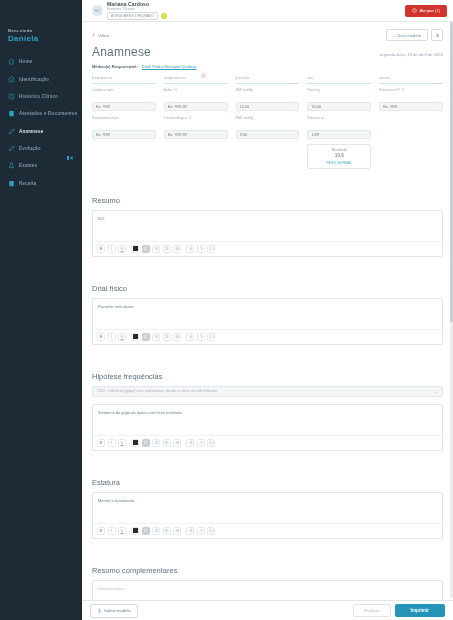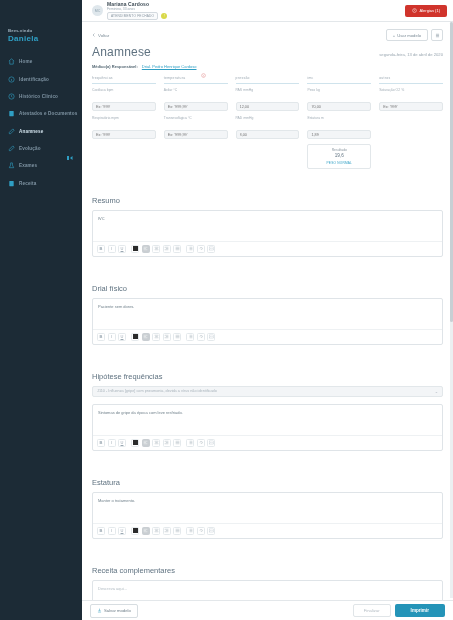--- a/index.html
+++ b/index.html
@@ -607,21 +607,21 @@
                 <svg viewBox="0 0 16 16" fill="none" stroke="#c3ccd3" stroke-width="1.4">
                   <rect x="2" y="3" width="12" height="10"></rect>
                   <path d="M2 11l4-4 3 3 2-2 3 3"></path>
                 </svg>
               </span>
           </div>
         </div>
       </div>
 
       <div class="section">
-        <h2 class="sec-title">Receita complementares</h2>
+        <h2 class="sec-title">Resumo complementares</h2>
         <div class="editor">
           <div class="editor-body ph">Descreva aqui...</div>
           <div class="toolbar">
             <span class="tb">
                 <b>B</b>
               </span>
             <span class="tb">
                 <i>I</i>
               </span>
             <span class="tb">

